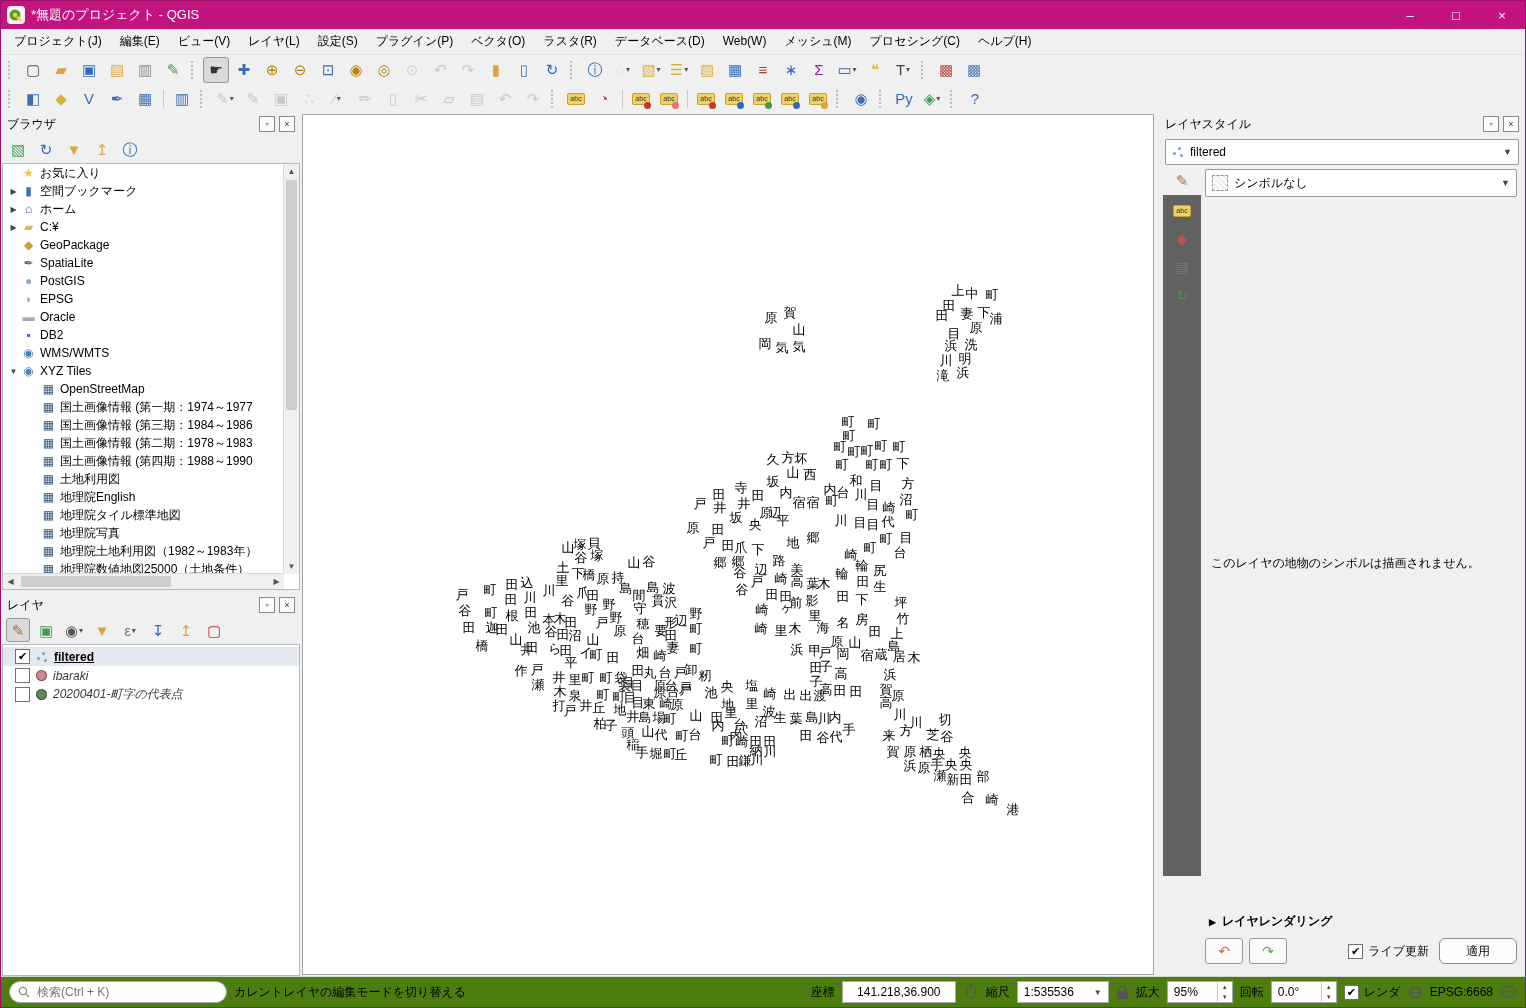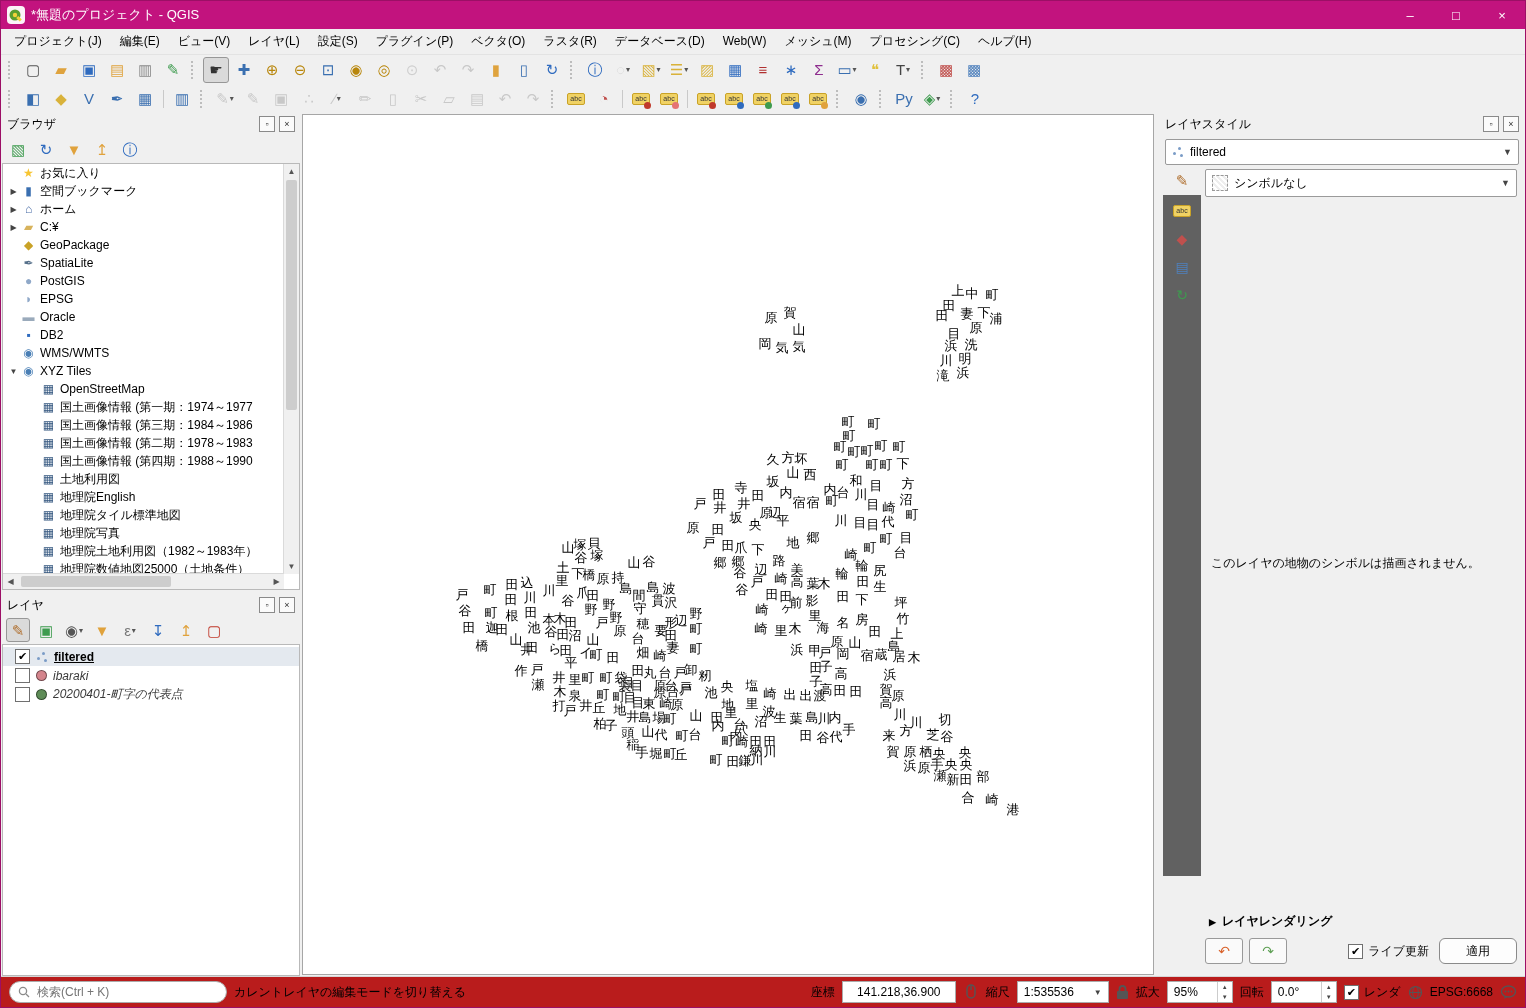--- a/index.html
+++ b/index.html
@@ -74,21 +74,21 @@
   #strip{position:absolute;left:4px;top:82px;width:38px;bottom:100px;background:#616161;display:flex;flex-direction:column;align-items:center;padding-top:4px;gap:4px;}
   .stab{width:30px;height:24px;display:flex;align-items:center;justify-content:center;font-size:14px;border-radius:2px;}
   #style-message{position:absolute;left:52px;top:442px;font-size:12px;}
   #render-section{position:absolute;left:50px;bottom:46px;font-weight:bold;font-size:12px;}
   #render-section .arrow{font-size:9px;margin-right:6px;}
   #style-bottom{position:absolute;left:46px;right:8px;bottom:12px;height:26px;display:flex;align-items:center;}
   .sqbtn{width:36px;height:24px;border:1px solid #999;border-radius:3px;background:#FAFAFA;display:flex;align-items:center;justify-content:center;font-size:14px;margin-right:6px;}
   .applybtn{width:76px;height:24px;border:1px solid #8a8a8a;border-radius:6px;background:#FDFDFD;display:flex;align-items:center;justify-content:center;font-size:12px;}
   .chkwrap{display:flex;align-items:center;gap:5px;}
   
-  .statusbar{height:30px;display:flex;align-items:center;padding:0 8px;gap:7px;background:#b91c1c;border-top:1px solid #D6D6D6;flex:0 0 auto;font-size:12px;}
+  .statusbar{height:30px;display:flex;align-items:center;padding:0 8px;gap:7px;background:#4d7c0f;border-top:1px solid #D6D6D6;flex:0 0 auto;font-size:12px;}
   .searchbox{width:200px;height:20px;border:1px solid #ABABAB;border-radius:11px;background:#fff;display:flex;align-items:center;padding:0 8px;gap:5px;color:#8a8a8a;flex:0 0 auto;}
   .searchbox input{border:none;outline:none;width:150px;font-size:12px;background:transparent;font-family:"Liberation Sans",sans-serif;}
   .sb-field{background:#fff;border:1px solid #ABABAB;height:20px;display:flex;align-items:center;justify-content:center;padding:0 6px;font-size:12px;}
   .spin{display:flex;flex-direction:column;width:14px;height:20px;border-left:1px solid #CCC;}
   .spin span{flex:1;font-size:6px;display:flex;align-items:center;justify-content:center;color:#444;}
   .sb-right{margin-left:auto;display:flex;align-items:center;gap:7px;}
 </style>
 </head>
 <body>
 

